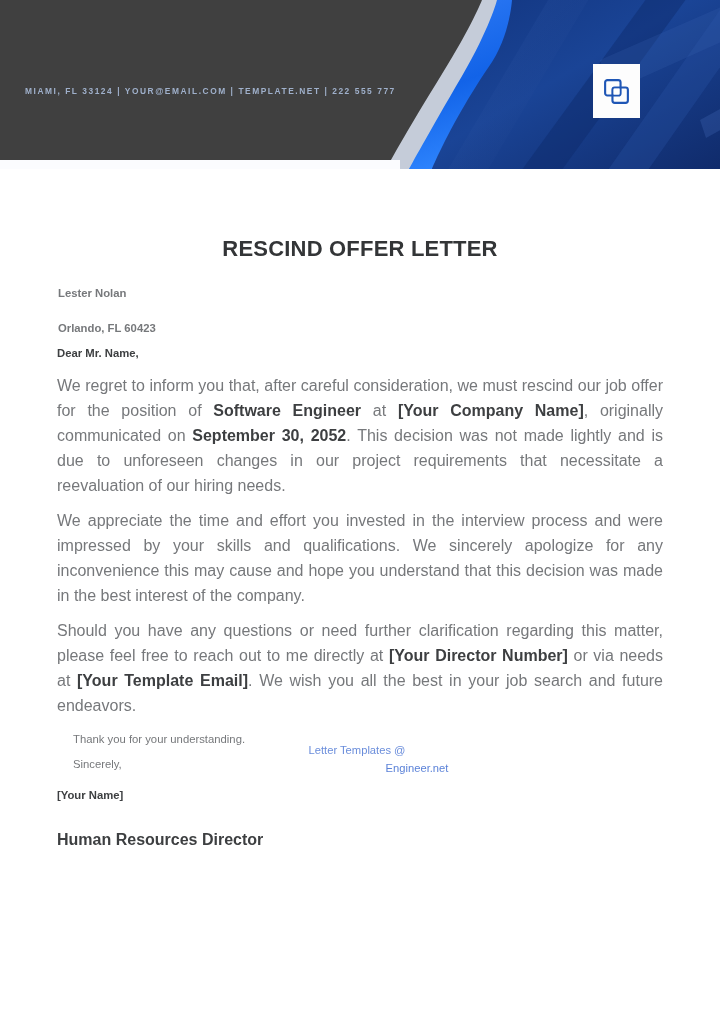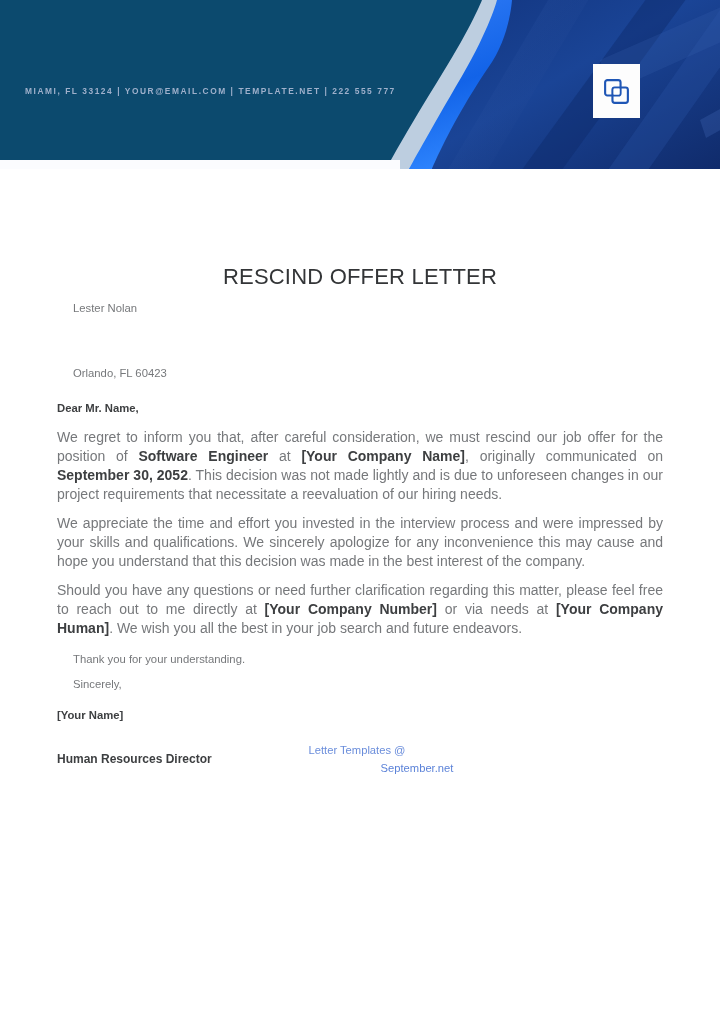--- a/index.html
+++ b/index.html
@@ -24,21 +24,21 @@
     overflow: hidden;
   }
 
   
   .header {
     position: absolute;
     left: 0;
     top: 0;
     width: 720px;
     height: 169px;
-    background: #0c4a6e;
+    background: #404040;
     overflow: hidden;
   }
 
   .header-svg {
     position: absolute;
     left: 0;
     top: 0;
     width: 720px;
     height: 169px;
     display: block;
@@ -69,66 +69,65 @@
   }
 
   
   .doc-title {
     position: absolute;
     left: 0;
     top: 236px;
     width: 720px;
     text-align: center;
     font-size: 22px;
-    font-weight: 400;
+    font-weight: 700;
     letter-spacing: 0.2px;
     color: #333537;
-    margin-top: 28px;
   }
 
   .content {
     position: absolute;
     left: 57px;
     top: 283px;
     width: 606px;
   }
 
   .meta-date {
     font-size: 11.3px;
     font-weight: 700;
     color: #3d3f41;
     line-height: 19px;
     margin: 0 0 5px 0;
   }
 
   .meta-line {
     font-size: 11.3px;
+    font-weight: 700;
+    color: #76787b;
+    line-height: 19px;
+    margin: 1px;
+  }
+
+  .meta-gap {
+    height: 14px;
+  }
+
+  .salutation {
+    font-size: 11.3px;
+    font-weight: 700;
+    color: #3d3f41;
+    line-height: 19px;
+    margin: 6px 0 10px 0;
+  }
+
+  .para {
+    font-size: 16px;
     font-weight: 400;
     color: #76787b;
-    line-height: 19px;
-    margin: 16px;
-  }
-
-  .meta-gap {
-    height: 14px;
-  }
-
-  .salutation {
-    font-size: 11.3px;
-    font-weight: 700;
-    color: #3d3f41;
-    line-height: 19px;
-    margin: 6px 0 10px 0;
-  }
-
-  .para {
-    font-size: 14px;
-    font-weight: 400;
-    color: #76787b;
-    line-height: 19px;
+    line-height: 25px;
     text-align: justify;
     margin: 0 0 10px 0;
   }
 
   .para b {
     color: #3d3f41;
     font-weight: 700;
   }
 
   .plain-line {
@@ -141,21 +140,21 @@
 
   .sig-name {
     font-size: 11.3px;
     font-weight: 700;
     color: #3d3f41;
     line-height: 23.2px;
     margin: 8px 0 0 0;
   }
 
   .sig-role {
-    font-size: 12px;
+    font-size: 16px;
     font-weight: 700;
     color: #3d3f41;
     line-height: 23.2px;
     margin: 20px 0 0 0;
   }
 
   
   .footer {
     position: absolute;
     left: 18px;
@@ -252,33 +251,33 @@
     <div class="meta-gap"></div>
 
     <p class="meta-line">Orlando, FL 60423</p>
 
     <p class="salutation">Dear Mr. Name,</p>
 
     <p class="para"><span>We regret to inform you that, after careful consideration, we must rescind our job offer for the position of </span><b>Software Engineer</b><span> at </span><b>[Your Company Name]</b><span>, originally communicated on </span><b>September 30, 2052</b><span>. This decision was not made lightly and is due to unforeseen changes in our project requirements that necessitate a reevaluation of our hiring needs.</span></p>
 
     <p class="para">We appreciate the time and effort you invested in the interview process and were impressed by your skills and qualifications. We sincerely apologize for any inconvenience this may cause and hope you understand that this decision was made in the best interest of the company.</p>
 
-    <p class="para"><span>Should you have any questions or need further clarification regarding this matter, please feel free to reach out to me directly at </span><b>[Your Company Number]</b><span> or via needs at </span><b>[Your Company Human]</b><span>. We wish you all the best in your job search and future endeavors.</span></p>
+    <p class="para"><span>Should you have any questions or need further clarification regarding this matter, please feel free to reach out to me directly at </span><b>[Your Director Number]</b><span> or via needs at </span><b>[Your Template Email]</b><span>. We wish you all the best in your job search and future endeavors.</span></p>
 
     <p class="plain-line">Thank you for your understanding.</p>
 
     <p class="plain-line">Sincerely,</p>
 
     <p class="sig-name">[Your Name]</p>
 
     <p class="sig-role">Human Resources Director</p>
   </div>
 
   <div class="footer">
     <div>
       <span class="footer-line1">Letter Templates @</span>
     </div>
     <div>
-      <span class="footer-line2">September.net</span>
+      <span class="footer-line2">Engineer.net</span>
     </div>
   </div>
 
 </div>
 
 </body></html>

